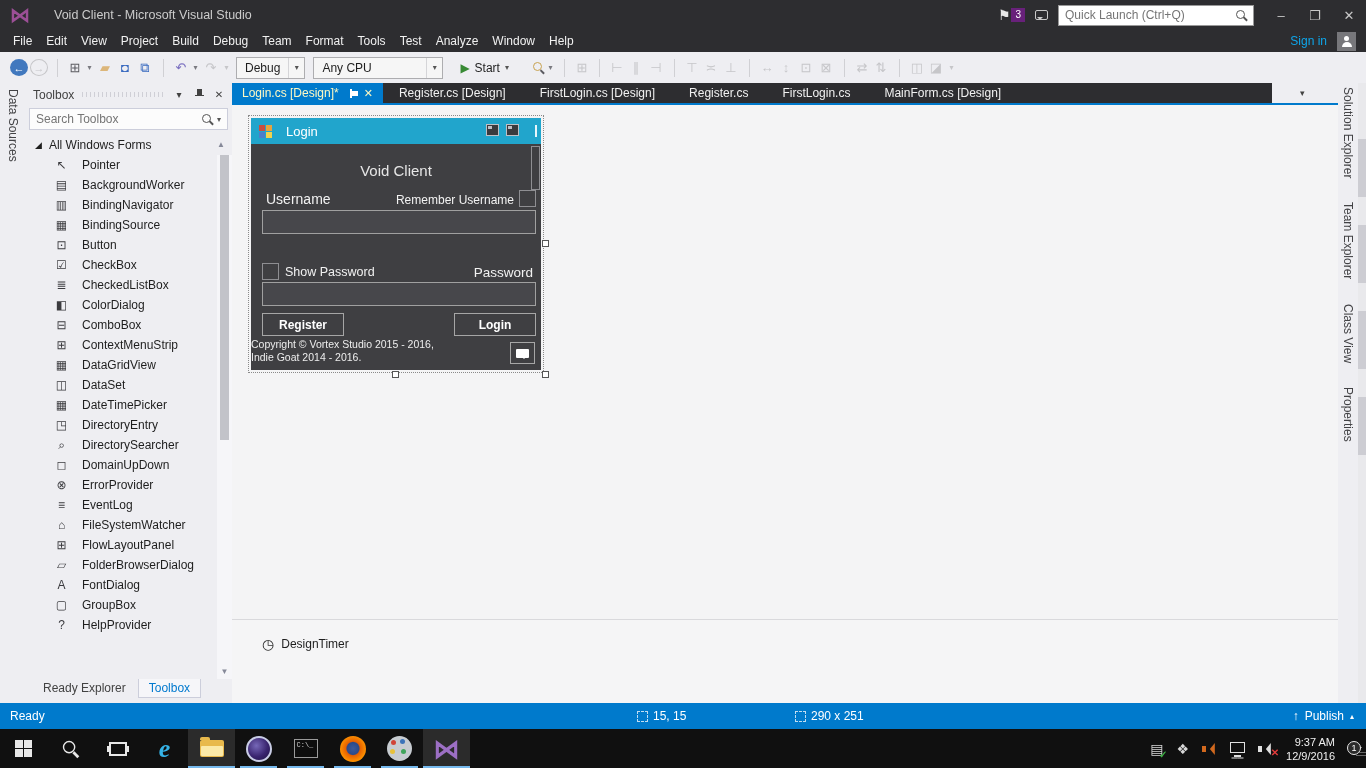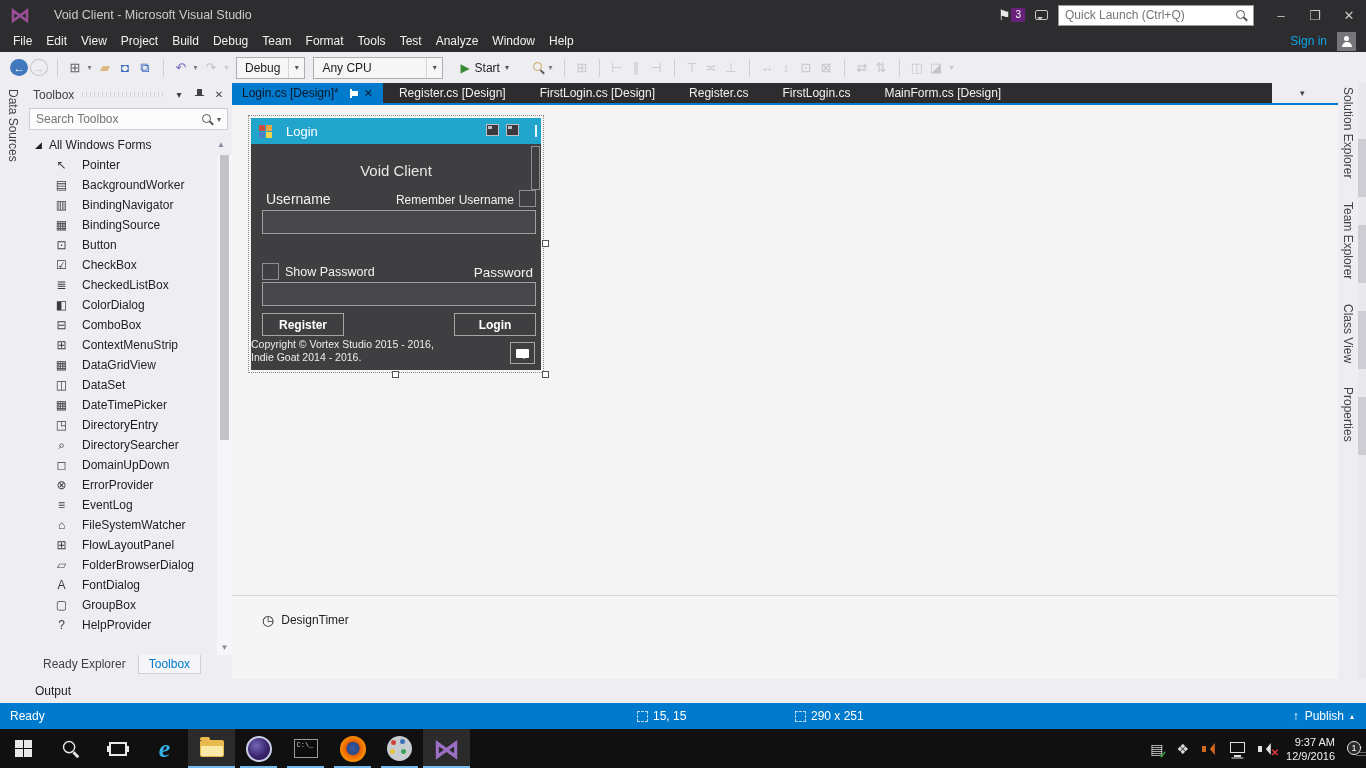--- a/index.html
+++ b/index.html
@@ -85,21 +85,21 @@
   .tbx-thumb { width:9px; background:#C2C3C9; height:285px; margin-top:0; }
   .tbx-scroll .sp { flex:1; }
   .tbx-tabs { height:24px; display:flex; align-items:flex-start; padding-left:8px; gap:2px; }
   .btab { padding:2px 10px; color:#424242; }
   .btab.active { color:#0079CE; background:#F6F6F9; border:1px solid #CCCEDB; border-top:none; }
 
   
   .doc { flex:1; display:flex; flex-direction:column; min-width:0; }
   .tabstrip { height:22px; display:flex; align-items:stretch; background:#2D2D30; border-bottom:2px solid #007ACC; }
   .tab { display:flex; align-items:center; padding:0 10px; color:#F1F1F1; white-space:nowrap; margin-right:14px; }
-  .tab.active { background:#007ACC; color:#0f172a; margin-right:6px; }
+  .tab.active { background:#007ACC; color:#fef9c3; margin-right:6px; }
   .tab .tab-pin { margin-left:8px; color:#fff; transform:rotate(90deg); }
   .tab .tab-close { margin-left:8px; font-size:11px; }
   .tabstrip-end { margin-left:auto; background:#EEEEF2; width:66px; display:flex; align-items:center; justify-content:flex-start; padding-left:28px; color:#424242; font-size:9px; }
   .canvas { flex:1; background:#F4F4F5; position:relative; min-height:0; }
   .tray { position:absolute; left:0; right:0; bottom:0; height:84px; border-top:1px solid #D9D9DC; background:#F5F5F6; }
   .tray-item { position:absolute; left:30px; top:16px; display:flex; align-items:center; gap:7px; color:#1E1E1E; }
   .tray-item .t-ico { font-size:14px; color:#333; }
 
   
   .vform { position:absolute; left:19px; top:13px; width:290px; height:252px; background:#3F3F42; outline:1px dotted #8A8A8A; outline-offset:2px; }
@@ -543,23 +543,20 @@
         </div>
       <div class="rr-scroll">
           <i></i>
           <i></i>
           <i></i>
           <i></i>
         </div>
     </div>
   </div>
 
-  <div class="outputrow">
-    <span>Output</span>
-  </div>
 
   <div class="statusbar">
     <span class="sb-ready">Ready</span>
     <span class="sb-pos">
       <span class="sb-ico"></span>
       <span>15, 15</span>
     </span>
     <span class="sb-size">
       <span class="sb-ico"></span>
       <span>290 x 251</span>

